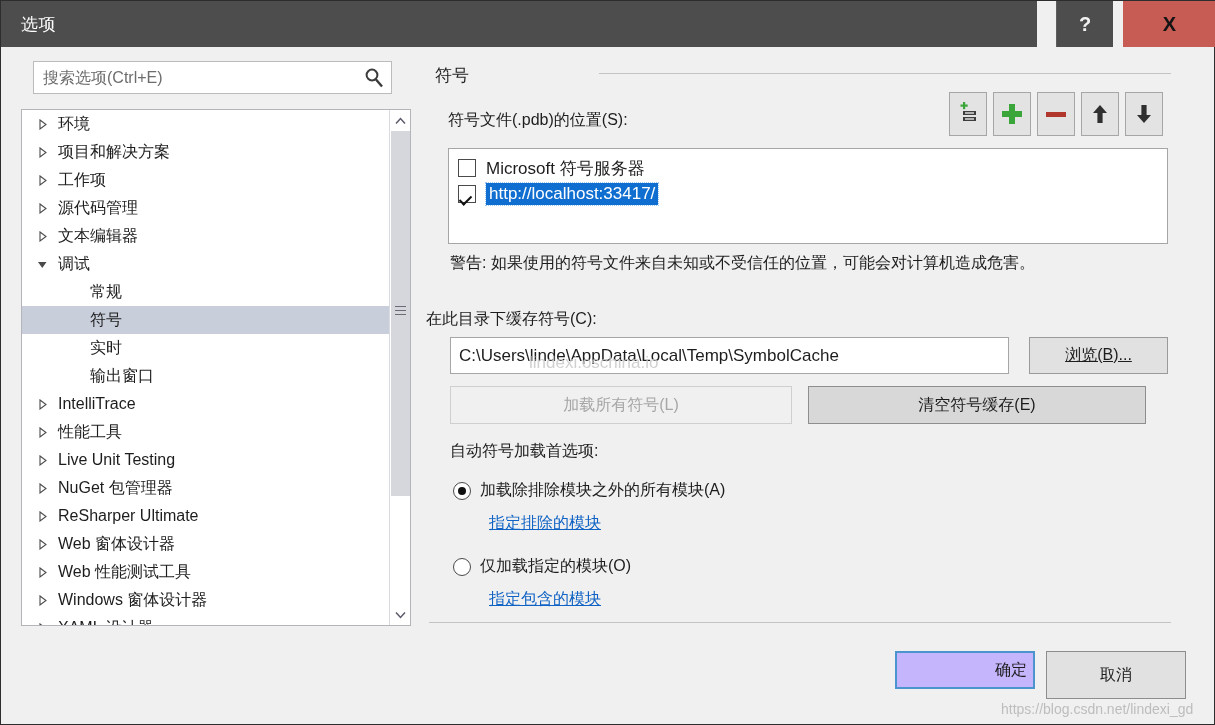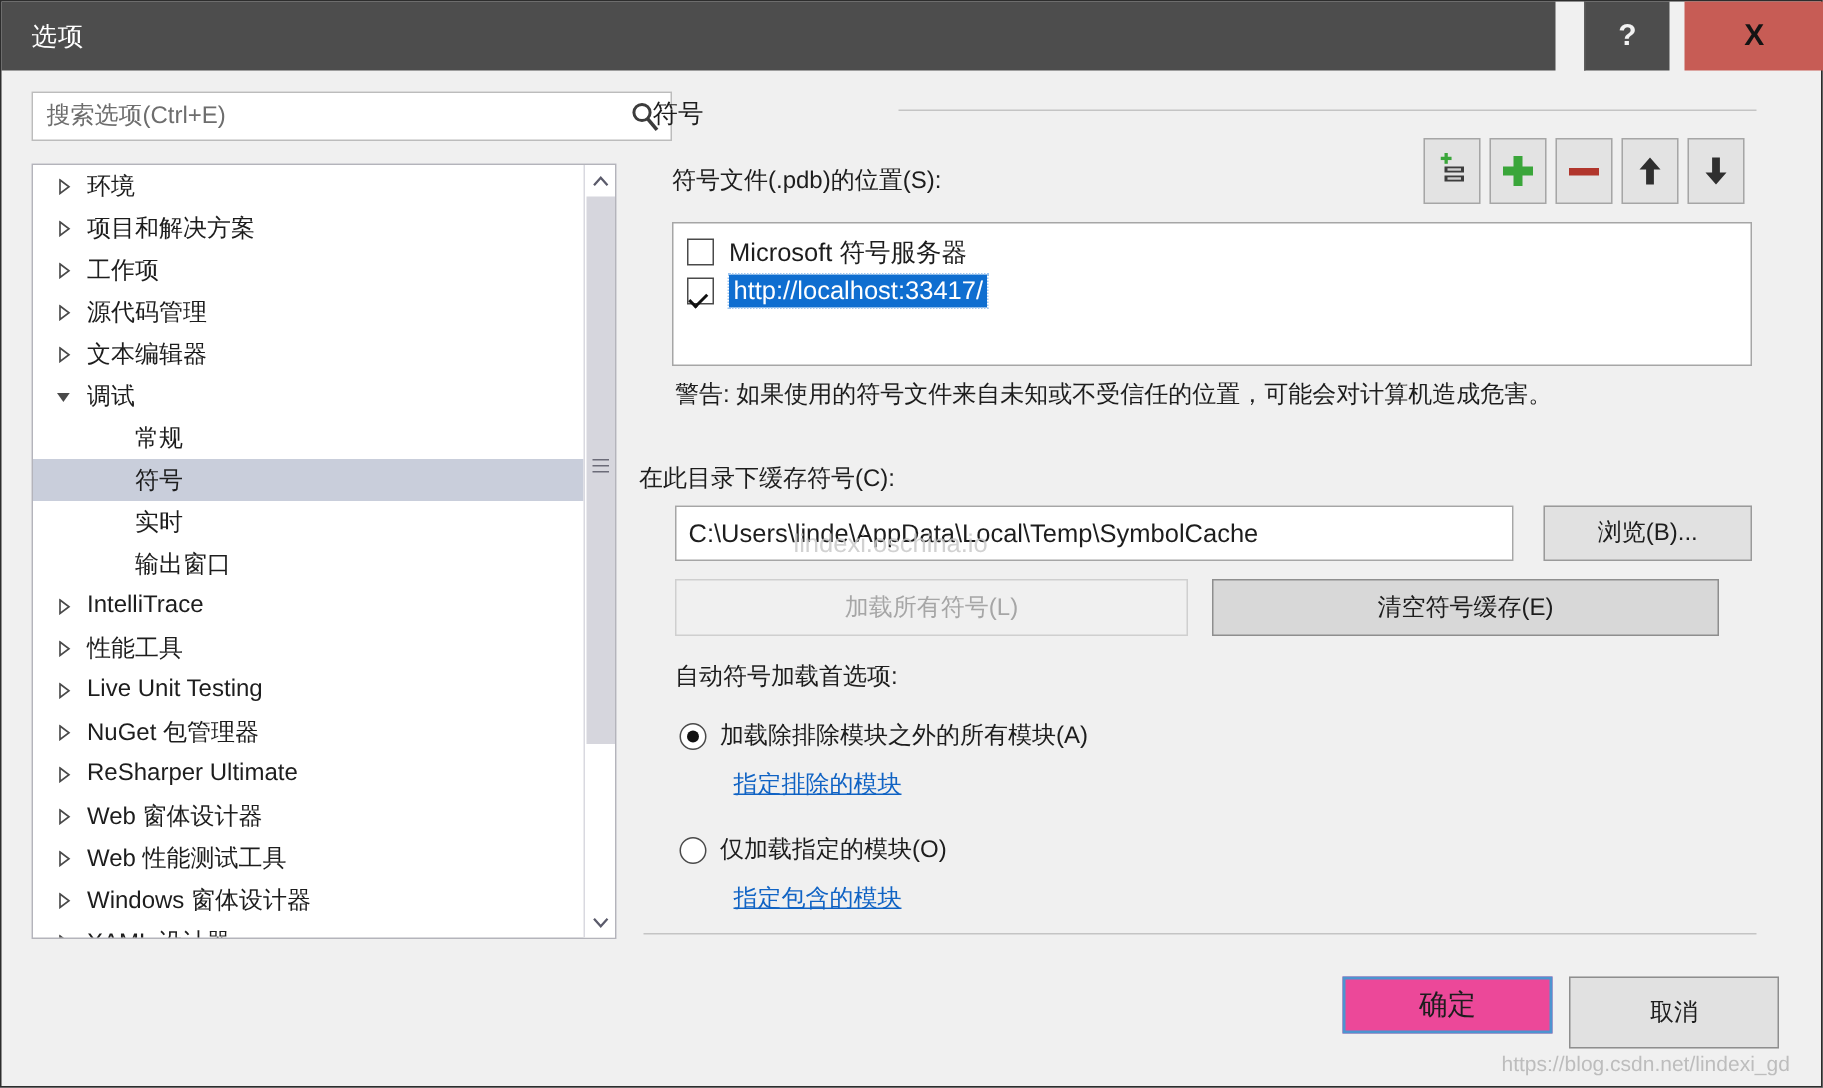--- a/index.html
+++ b/index.html
@@ -51,22 +51,22 @@
   #close-btn {
     left: 1122px; width: 93px;
     background: #c75c55;
     color: #141414;
     font-weight: bold;
     font-size: 20px;
   }
 
   
   #search-wrap {
-    position: absolute; left: 20px; top: 60px;
-    width: 427px; height: 33px;
+    position: absolute; left: 32px; top: 60px;
+    width: 359px; height: 33px;
     background: #ffffff;
     border: 1px solid #bcbcbc;
   }
   #search-input {
     position: absolute; left: 7px; top: 0;
     width: 350px; height: 31px;
     border: none; outline: none;
     background: transparent;
     font-family: "Liberation Sans", sans-serif;
     font-size: 16px;
@@ -228,20 +228,21 @@
   }
   #browse-btn {
     position: absolute; left: 1028px; top: 336px;
     width: 139px; height: 37px;
     background: #e1e1e1;
     border: 1px solid #9a9a9a;
     font-family: "Liberation Sans", sans-serif;
     font-size: 16px;
     color: #1d1d1d;
     cursor: default;
+    text-decoration: underline;
   }
 
   #load-all-btn {
     position: absolute; left: 449px; top: 385px;
     width: 342px; height: 38px;
     background: #f0f0f0;
     border: 1px solid #cfcfcf;
     font-family: "Liberation Sans", sans-serif;
     font-size: 16px;
     color: #a6a6a6;
@@ -298,26 +299,27 @@
   #link-include { top: 588px; }
 
   #footer-rule {
     position: absolute; left: 428px; top: 621px;
     width: 742px; height: 1px;
     background: #c4c4c4;
   }
   #ok-btn {
     position: absolute; left: 894px; top: 650px;
     width: 140px; height: 38px;
-    background: #ec4899;
+    background: #c4b5fd;
     border: 2px solid #4c94d0;
     font-family: "Liberation Sans", sans-serif;
-    font-size: 19px;
+    font-size: 16px;
     color: #1d1d1d;
     cursor: default;
+    text-align: right;
   }
   #cancel-btn {
     position: absolute; left: 1045px; top: 650px;
     width: 140px; height: 48px;
     background: #e1e1e1;
     border: 1px solid #8e8e8e;
     font-family: "Liberation Sans", sans-serif;
     font-size: 16px;
     color: #1d1d1d;
     cursor: default;

